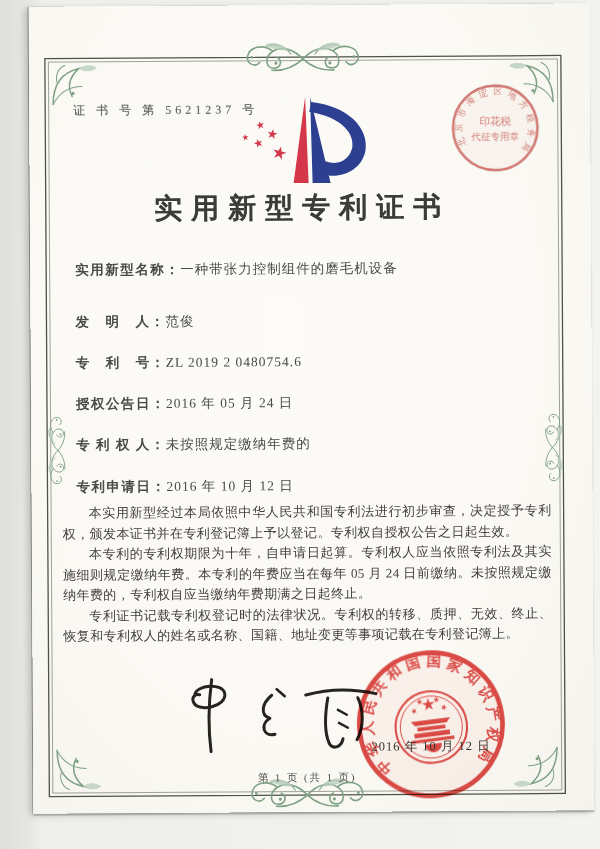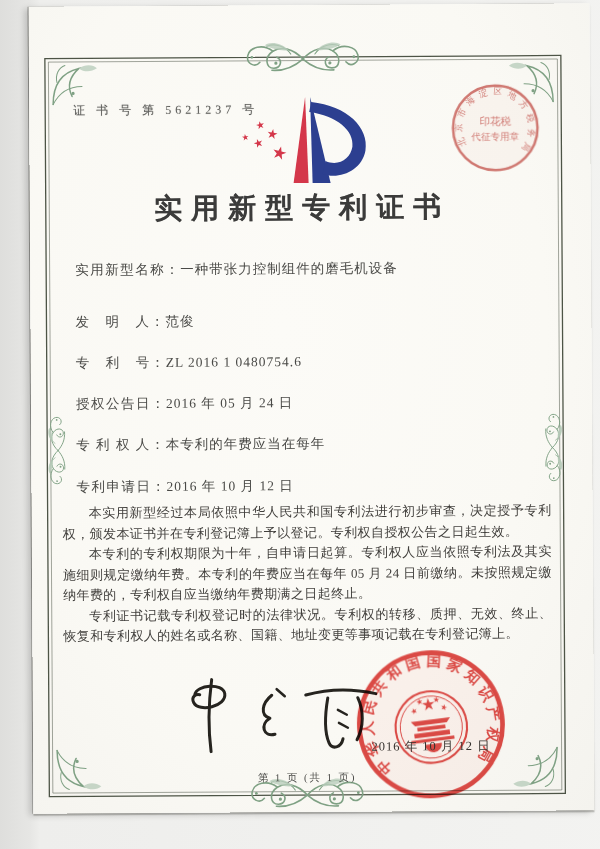--- a/index.html
+++ b/index.html
@@ -23,21 +23,21 @@
   .logo{position:absolute;left:198px;top:86px;width:150px;height:100px;}
   .title{
     position:absolute;left:0;top:184px;width:545px;text-align:center;
     font-size:28px;font-weight:700;letter-spacing:9px;color:#3b3b3a;
     text-shadow:0 0 .5px rgba(60,60,60,.6);
   }
   .field{
     position:absolute;left:45px;width:470px;font-size:13.5px;color:#4a4a47;
     letter-spacing:1px;white-space:nowrap;
   }
-  .field .lbl{letter-spacing:1.5px;}
+  .field .lbl{letter-spacing:1.5px;font-weight:bold;}
   .body-text{
     position:absolute;left:31px;top:497px;width:489px;font-size:13px;line-height:20.5px;
     color:#413f3c;text-align:justify;letter-spacing:.4px;
   }
   .body-text p{margin:0;text-indent:2em;}
   .signer{position:absolute;left:48px;top:694px;font-size:14.5px;color:#3c3c3a;letter-spacing:3px;line-height:26px;}
   .signature{position:absolute;left:145px;top:664px;width:215px;height:95px;}
   .seal-office{position:absolute;left:318px;top:640px;width:160px;height:160px;mix-blend-mode:multiply;opacity:.92;filter:blur(.2px);}
   .seal-date{
     position:absolute;left:322px;top:734px;width:152px;text-align:center;
@@ -114,27 +114,27 @@
 
     <div class="title">实用新型专利证书</div>
 
     <div class="field" style="top:255px">
       <span class="lbl">实用新型名称：</span><span>一种带张力控制组件的磨毛机设备</span>
     </div>
     <div class="field" style="top:307px">
       <span class="lbl">发　明　人：</span><span>范俊</span>
     </div>
     <div class="field" style="top:348px">
-      <span class="lbl">专　利　号：</span><span>ZL 2016 1 0480754.6</span>
+      <span class="lbl">专　利　号：</span><span>ZL 2019 2 0480754.6</span>
     </div>
     <div class="field" style="top:389px">
       <span class="lbl">授权公告日：</span><span>2016 年 05 月 24 日</span>
     </div>
     <div class="field" style="top:430px">
-      <span class="lbl">专 利 权 人：</span><span>本专利的年费应当在每年</span>
+      <span class="lbl">专 利 权 人：</span><span>未按照规定缴纳年费的</span>
     </div>
     <div class="field" style="top:472px">
       <span class="lbl">专利申请日：</span><span>2016 年 10 月 12 日</span>
     </div>
 
     <div class="body-text">
       <p>本实用新型经过本局依照中华人民共和国专利法进行初步审查，决定授予专利权，颁发本证书并在专利登记簿上予以登记。专利权自授权公告之日起生效。</p>
       <p>本专利的专利权期限为十年，自申请日起算。专利权人应当依照专利法及其实施细则规定缴纳年费。本专利的年费应当在每年 05 月 24 日前缴纳。未按照规定缴纳年费的，专利权自应当缴纳年费期满之日起终止。</p>
       <p>专利证书记载专利权登记时的法律状况。专利权的转移、质押、无效、终止、恢复和专利权人的姓名或名称、国籍、地址变更等事项记载在专利登记簿上。</p>
     </div>

